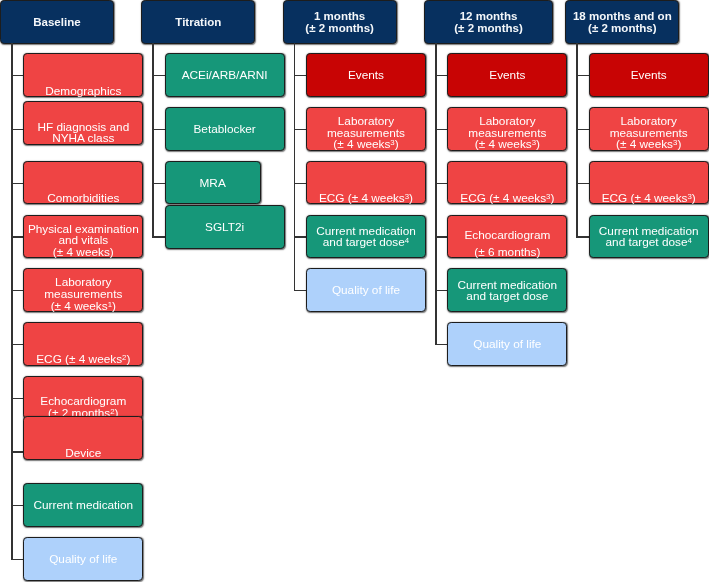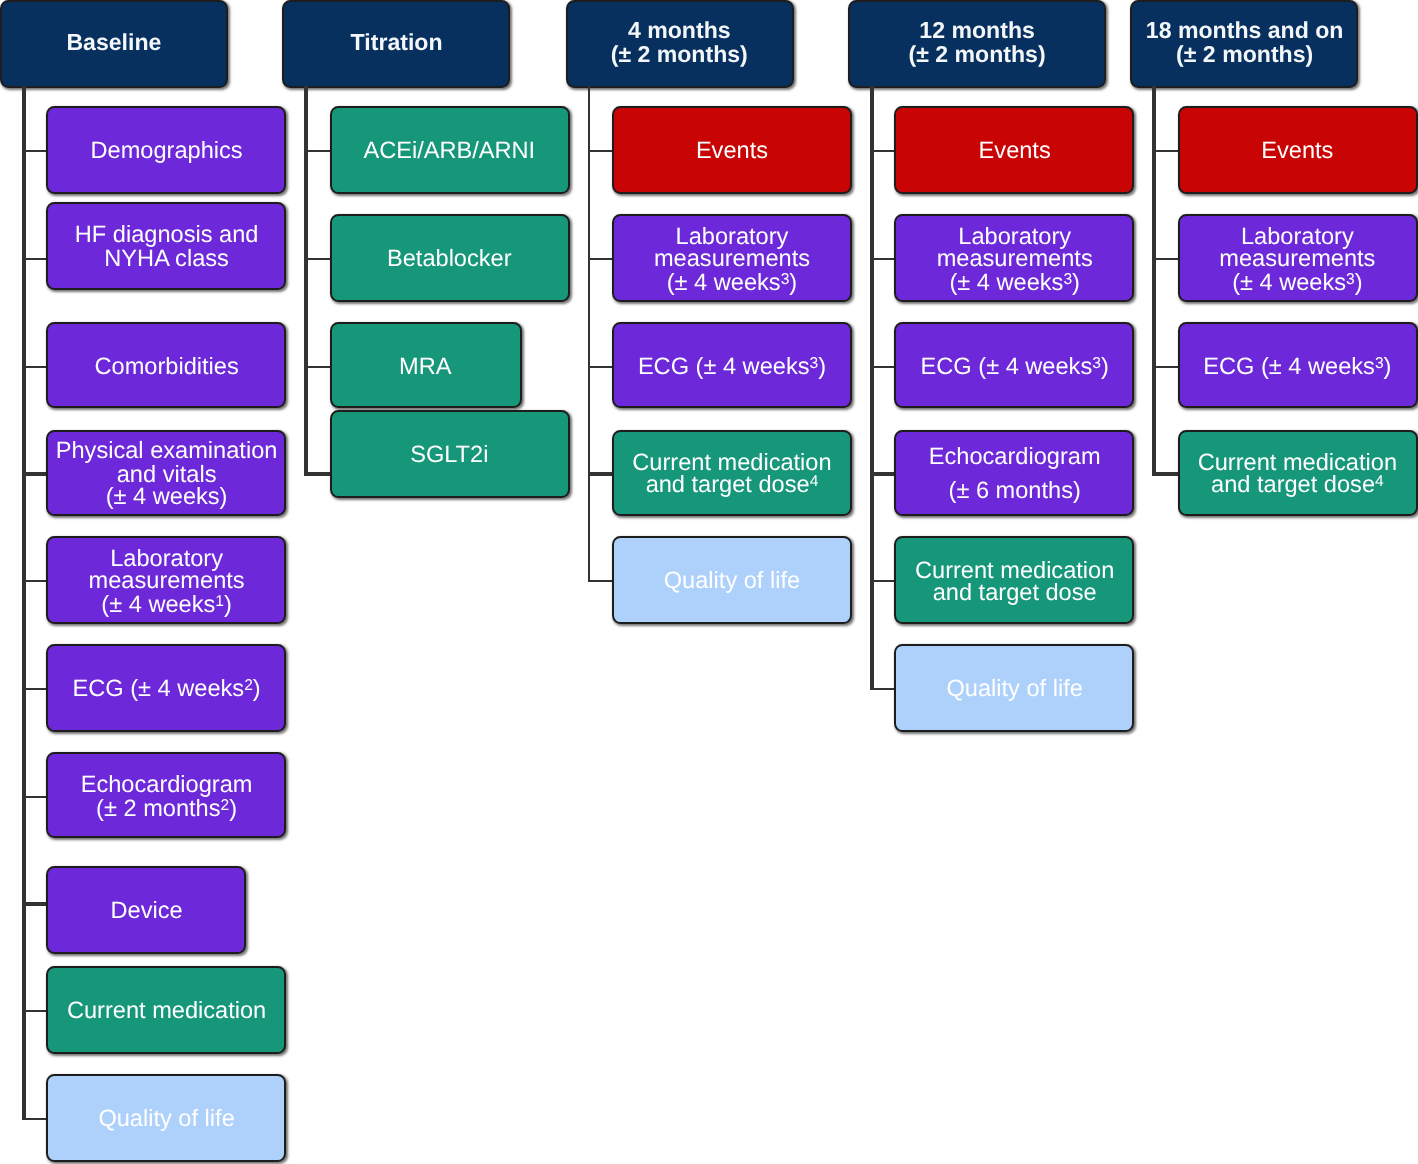--- a/index.html
+++ b/index.html
@@ -28,21 +28,21 @@
     box-shadow:0.9px 0.9px 1.3px rgba(0,0,0,0.55);
     display:flex;align-items:center;justify-content:center;text-align:center;
     font-size:11.8px;line-height:11.3px;color:#ffffff;
     box-sizing:border-box;
   }
   .lbl{display:block;position:relative;width:100%;}
   .ln{position:absolute;left:0;width:100%;text-align:center;white-space:nowrap;}
   .col-header .lbl{top:0.9px;padding-left:37px;}
   .node .lbl{top:0.85px;}
   .node sup{font-size:7.8px;line-height:1;vertical-align:0.38em;}
-  .c-yellow{background:#6d28d9;}
+  .c-yellow{background:#ef4444;align-items:flex-end;}
   .c-teal{background:#169779;}
   .c-red{background:#C80404;}
   .c-blue{background:#AED1FB;}
 </style>
 </head>
 <body>
 
 <div id="stage">
   <div class="column" style="left:0px">
     <div class="col-header" style="width:113.9px">
@@ -93,21 +93,21 @@
         </span>
       </div>
     <div class="branch" style="left:11px;top:397.58px;width:12.3px"></div>
     <div class="node c-yellow" style="left:23.3px;top:375.73px;width:120px">
         <span class="lbl" style="height:22.85px">
           <span class="ln" style="top:0px">Echocardiogram</span>
           <span class="ln" style="top:11.55px">(± 2 months<sup>2</sup>)</span>
         </span>
       </div>
     <div class="branch" style="left:11px;top:451.31px;width:12.3px"></div>
-    <div class="node c-yellow" style="left:23.3px;top:433px;width:100px">
+    <div class="node c-yellow" style="left:23.3px;top:416px;width:120px">
         <span class="lbl" style="height:11.3px">
           <span class="ln" style="top:0px">Device</span>
         </span>
       </div>
     <div class="branch" style="left:11px;top:505.04px;width:12.3px"></div>
     <div class="node c-teal" style="left:23.3px;top:483.19px;width:120px">
         <span class="lbl" style="height:11.3px">
           <span class="ln" style="top:0px">Current medication</span>
         </span>
       </div>
@@ -146,21 +146,21 @@
     <div class="branch" style="left:11px;top:236.39px;width:12.3px"></div>
     <div class="node c-teal" style="left:23.3px;top:205px;width:120px">
         <span class="lbl" style="height:11.3px">
           <span class="ln" style="top:0px">SGLT2i</span>
         </span>
       </div>
   </div>
   <div class="column" style="left:282.7px">
     <div class="col-header" style="width:113.9px">
         <span class="lbl" style="height:22.9px">
-          <span class="ln" style="top:0px">4 months</span>
+          <span class="ln" style="top:0px">1 months</span>
           <span class="ln" style="top:11.7px">(± 2 months)</span>
         </span>
       </div>
     <div class="trunk" style="left:11px;top:42.5px;height:247.62px"></div>
     <div class="branch" style="left:11px;top:75.2px;width:12.3px"></div>
     <div class="node c-red" style="left:23.3px;top:53.35px;width:120px">
         <span class="lbl" style="height:11.3px">
           <span class="ln" style="top:0px">Events</span>
         </span>
       </div>

